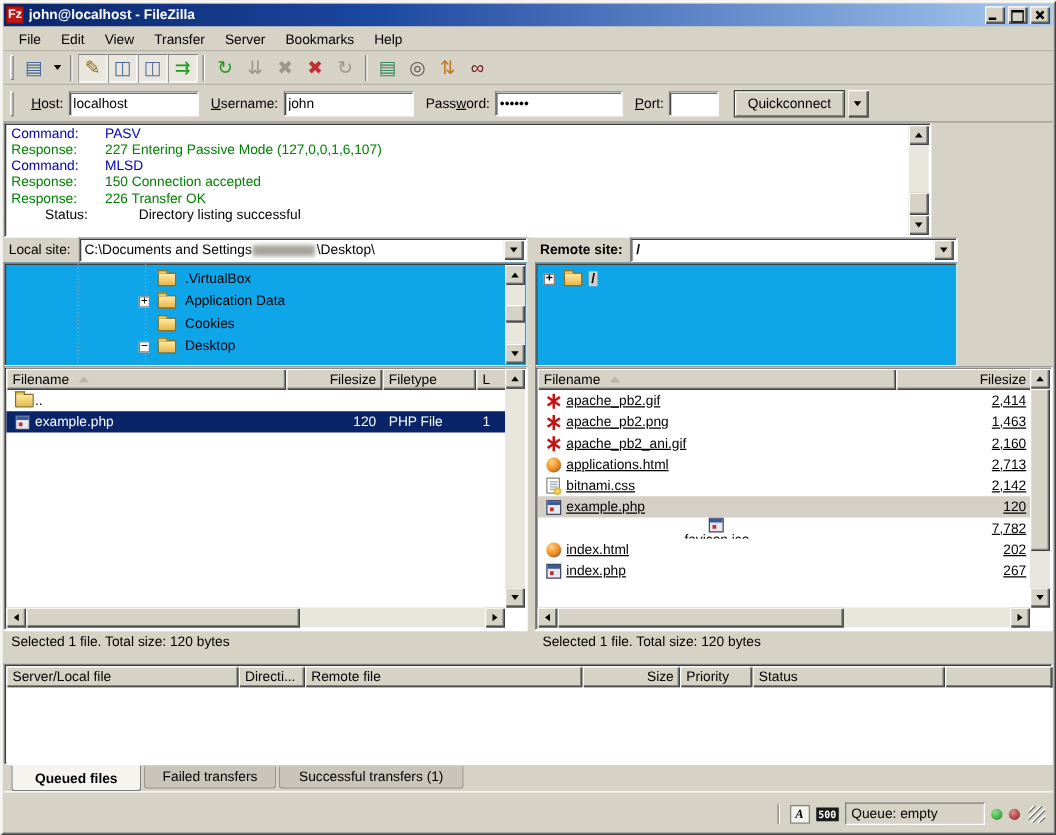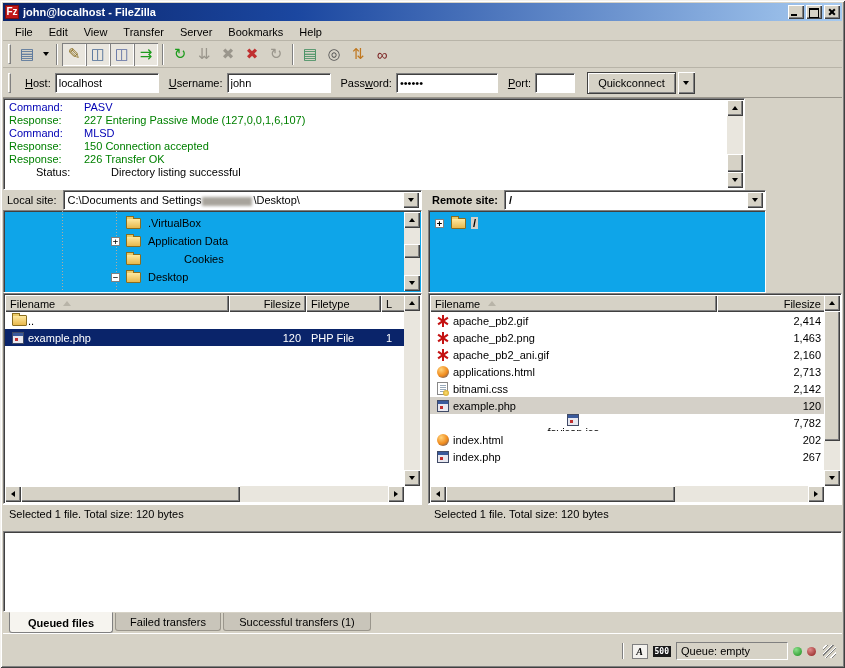--- a/index.html
+++ b/index.html
@@ -253,21 +253,21 @@
       <div style="position:absolute;left:0;top:3px;right:17px;">
         <div class="trow" style="padding-left:122px;">
           <div class="fold"></div>
             <span class="tlabel">.VirtualBox</span>
         </div>
         <div class="trow" style="padding-left:122px;">
           <div class="expander" style="left:107px;">+</div>
           <div class="fold"></div>
             <span class="tlabel">Application Data</span>
         </div>
-        <div class="trow" style="padding-left:122px;gap:36px;">
+        <div class="trow" style="padding-left:122px;">
           <div class="fold"></div>
             <span class="tlabel">Cookies</span>
         </div>
         <div class="trow" style="padding-left:122px;">
           <div class="expander" style="left:107px;">−</div>
           <div class="fold"></div>
             <span class="tlabel">Desktop</span>
         </div>
       </div>
       <div class="vsb">
@@ -362,21 +362,21 @@
   <div class="list rp">
     <div class="lhead">
       <div class="hcell" style="width:287px;">
           <span>Filename</span>
           <div class="sortup"></div>
         </div>
       <div class="hcell num" style="width:109px;">
           <span>Filesize</span>
         </div>
     </div>
-    <div class="lbody" style="width:396px;">
+    <div class="lbody" style="width:396px;text-decoration:underline;">
       <div class="lrow">
         <div class="cell" style="width:287px;">
             <span class="icw">
               <span class="ic-splat">
                 <i></i>
               </span>
             </span>
             <span>apache_pb2.gif</span>
           </div>
         <div class="cell num" style="width:109px;">2,414</div>
@@ -480,20 +480,41 @@
 
   <div class="pstatus lp">
       <span>Selected 1 file. Total size: 120 bytes</span>
     </div>
   <div class="pstatus rp">
       <span>Selected 1 file. Total size: 120 bytes</span>
     </div>
 
   <div class="queue">
     <div class="qbox">
+      <div class="lhead">
+        <div class="hcell" style="width:186px;">
+            <span>Server/Local file</span>
+          </div>
+        <div class="hcell" style="width:53px;">
+            <span>Directi...</span>
+          </div>
+        <div class="hcell" style="width:222px;">
+            <span>Remote file</span>
+          </div>
+        <div class="hcell num" style="width:78px;">
+            <span>Size</span>
+          </div>
+        <div class="hcell" style="width:58px;">
+            <span>Priority</span>
+          </div>
+        <div class="hcell" style="width:154px;">
+            <span>Status</span>
+          </div>
+        <div class="hcell" style="width:86px;"></div>
+      </div>
       <div style="position:absolute;left:1px;right:1px;top:18px;bottom:1px;background:#fff;"></div>
     </div>
   </div>
 
   <div class="tabsrow">
     <div class="tab active" style="left:6px;width:104px;">
         <span>Queued files</span>
       </div>
     <div class="tab" style="left:112px;width:106px;">
         <span>Failed transfers</span>

